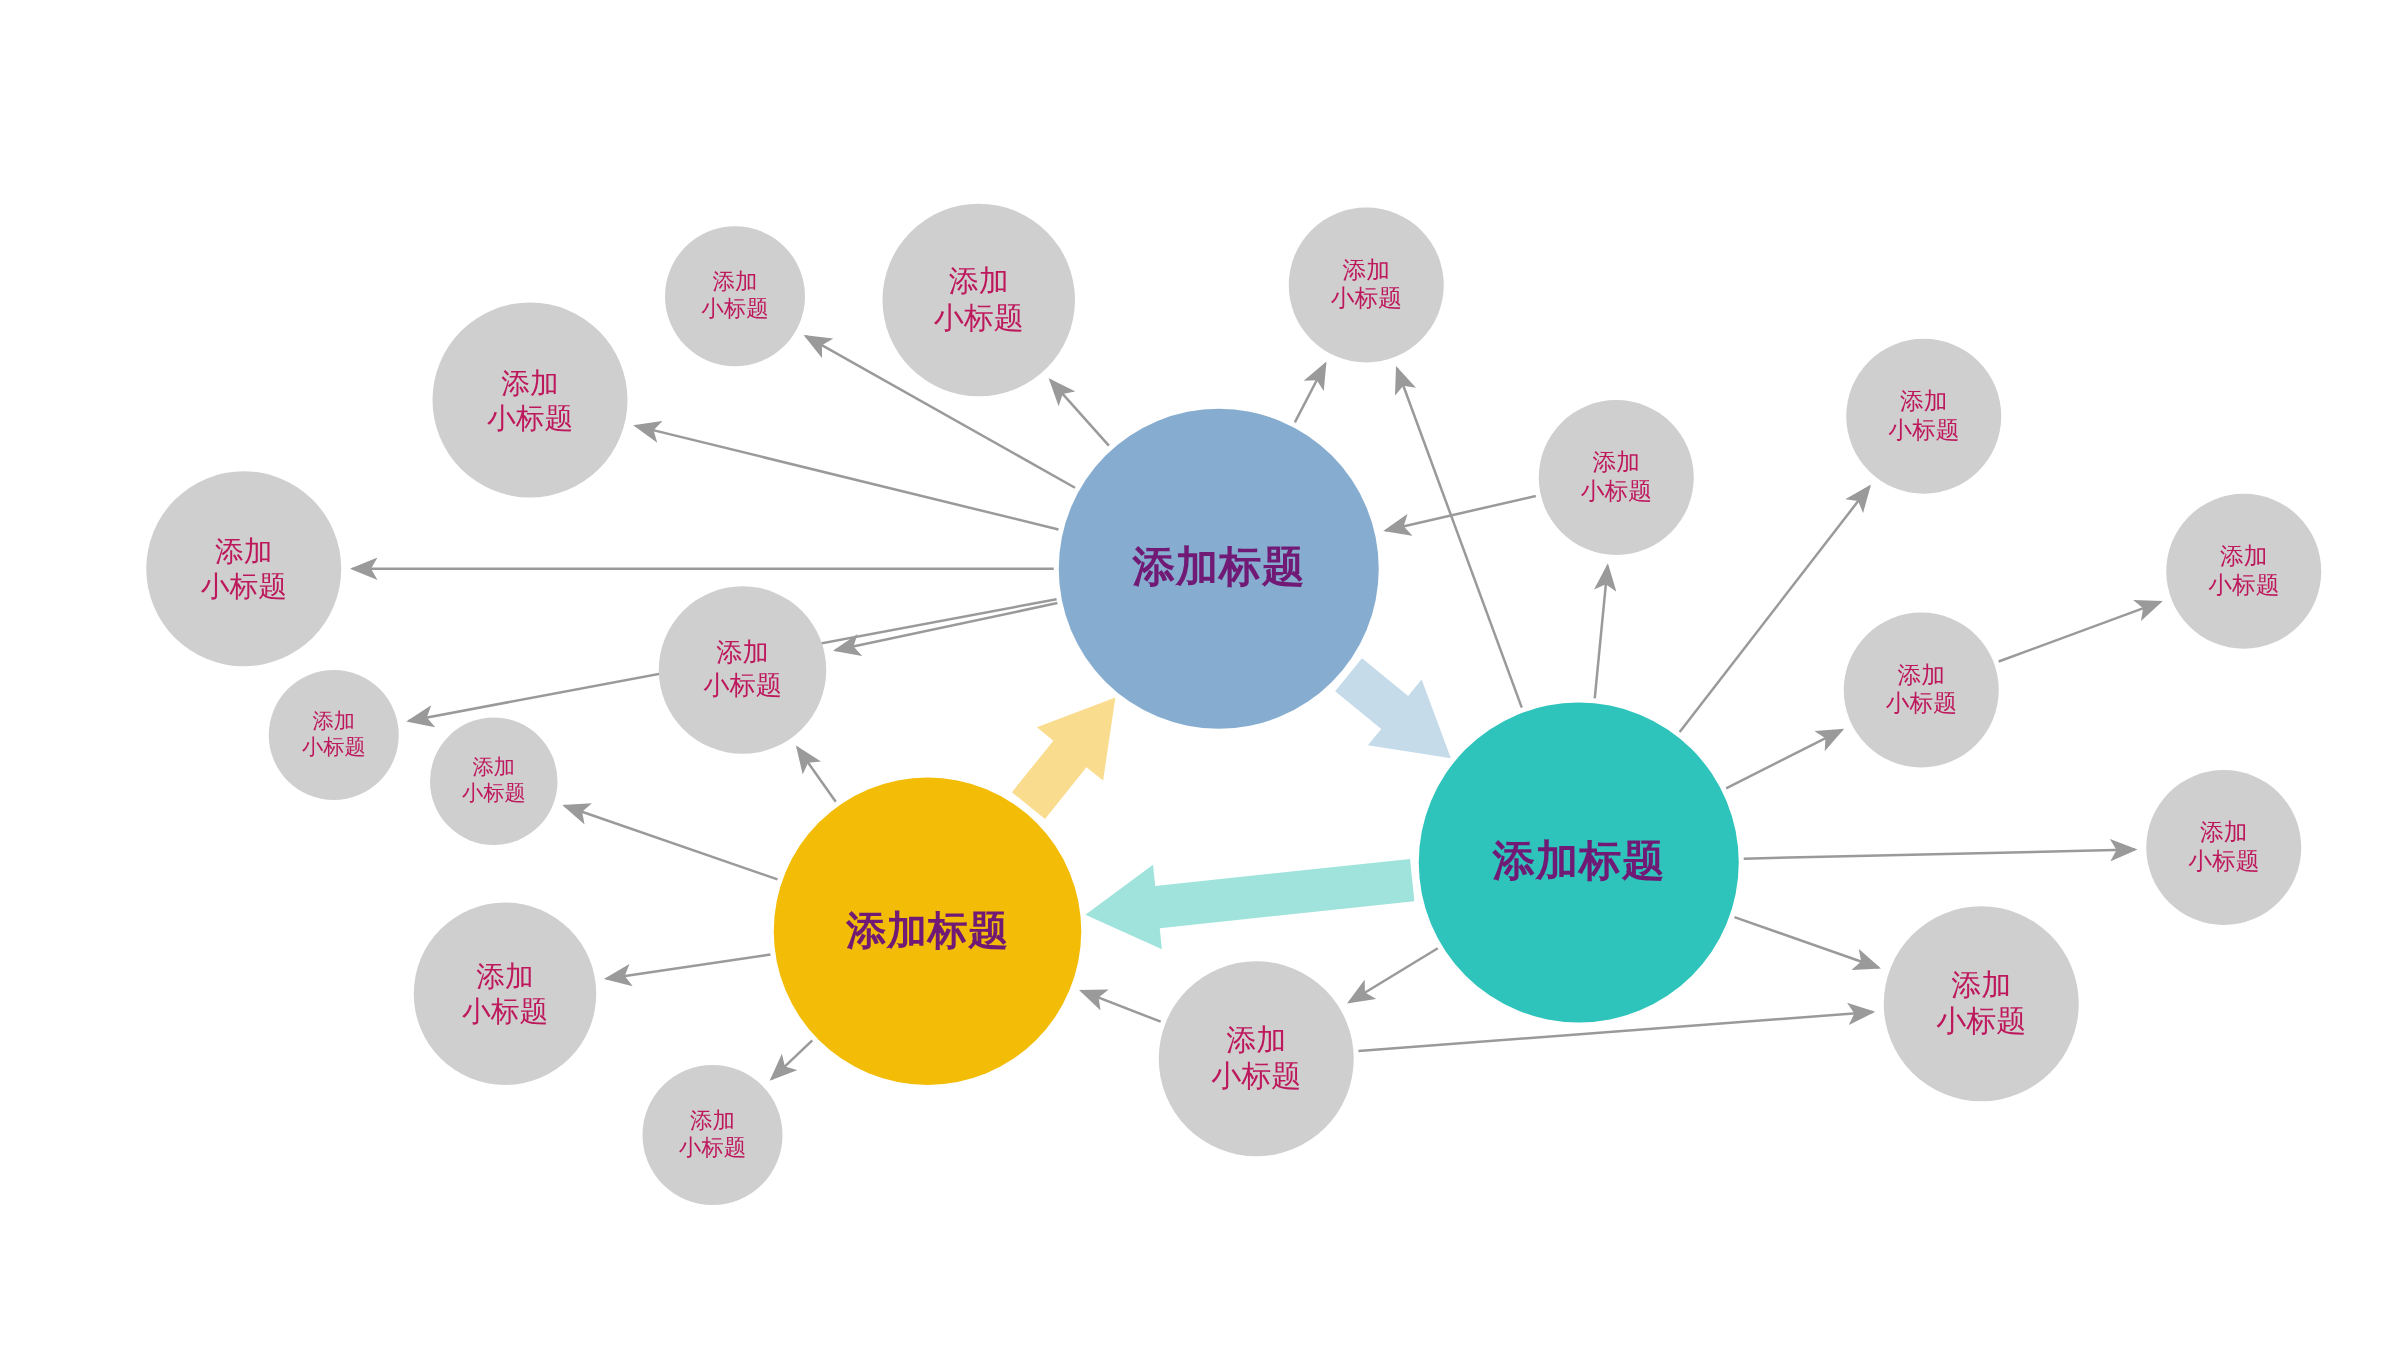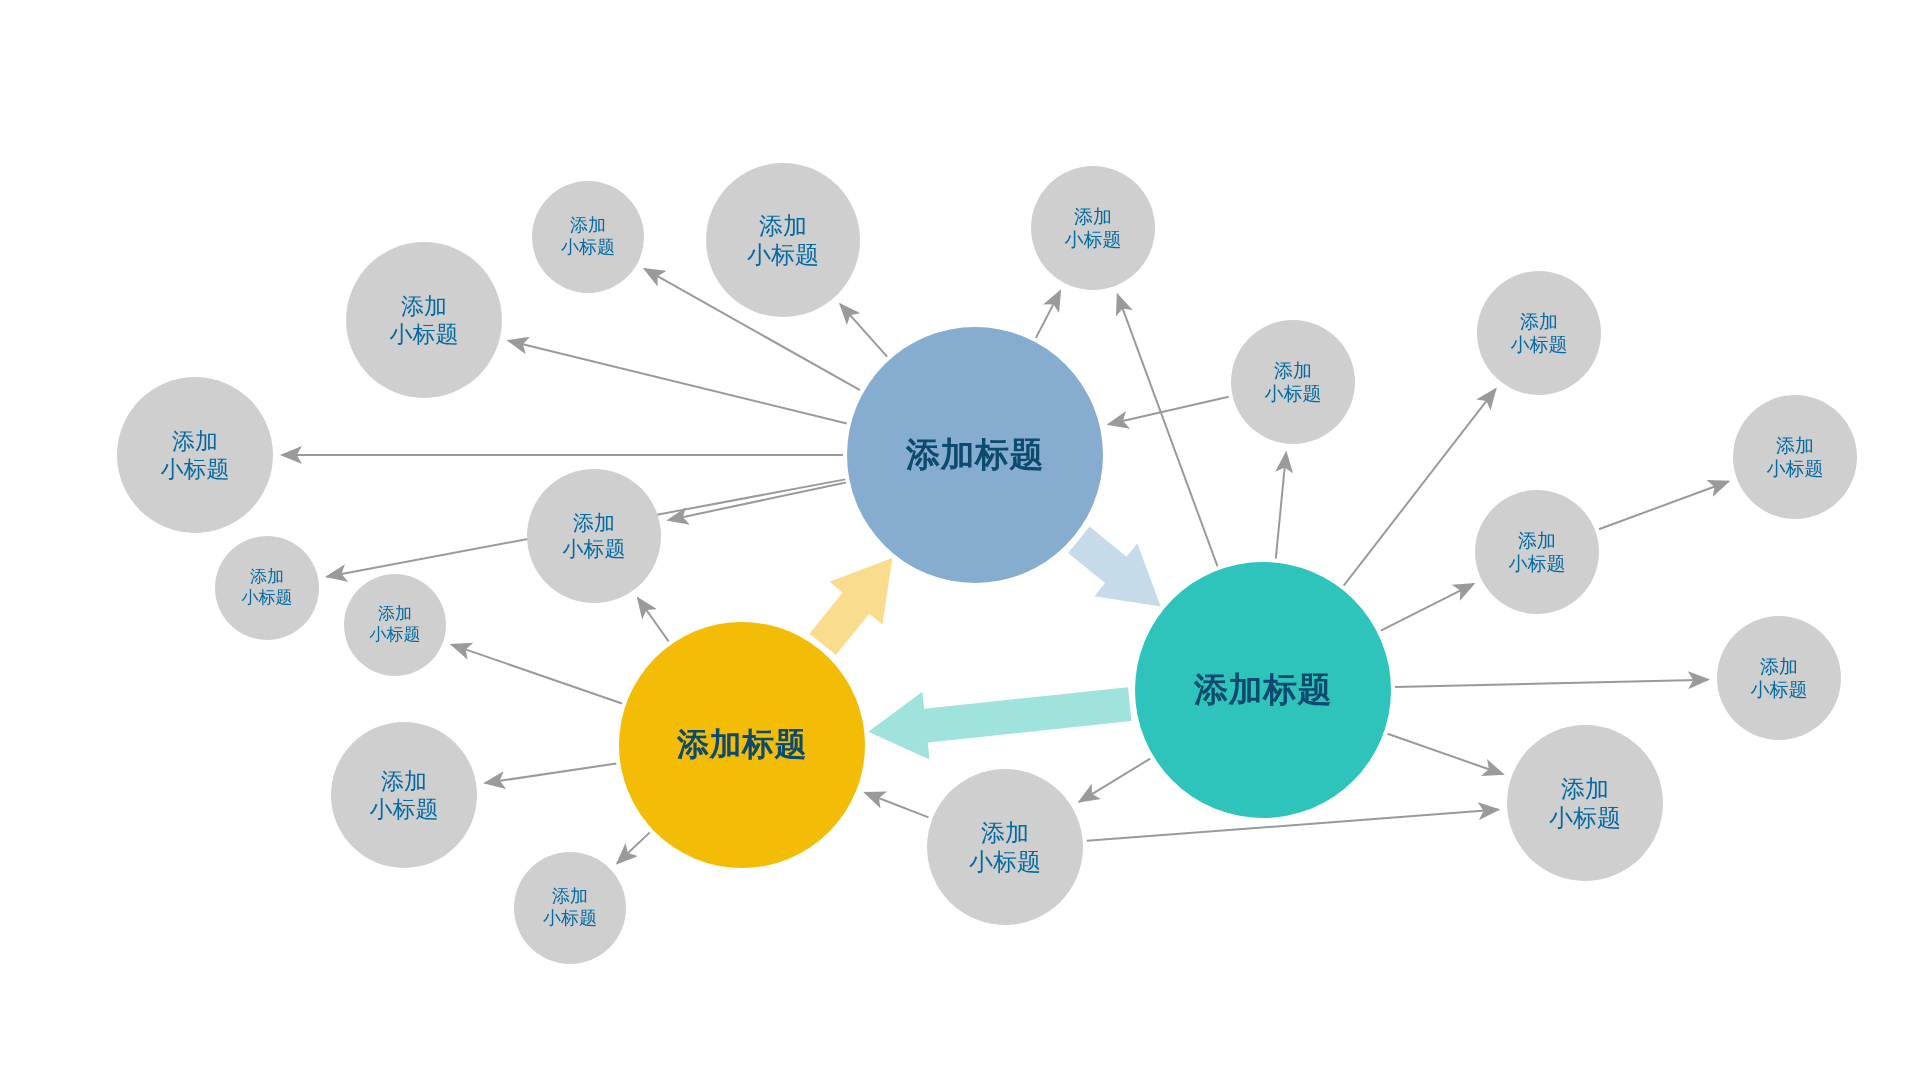--- a/index.html
+++ b/index.html
@@ -32,25 +32,25 @@
     display: flex;
     align-items: center;
     justify-content: center;
     text-align: center;
     line-height: 1.22;
     box-sizing: border-box;
     user-select: none;
   }
   .node-sub {
     background: #cfcfcf;
-    color: #0369a1;
+    color: #be185d;
     font-weight: 400;
   }
   .node-main {
-    color: #0c4a6e;
+    color: #701a75;
     font-weight: bold;
     letter-spacing: 0.5px;
   }
   .node-main.blue  { background: #86add0; }
   .node-main.teal  { background: #2ec4bc; }
   .node-main.amber { background: #f2bc07; }
   .node-label {
     display: block;
     white-space: pre-line;
     pointer-events: none;

